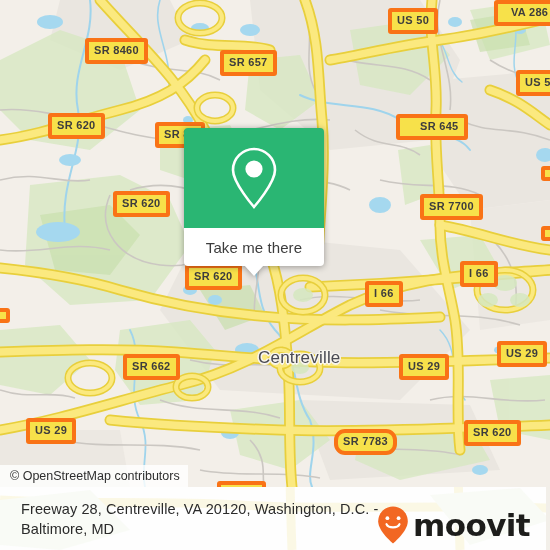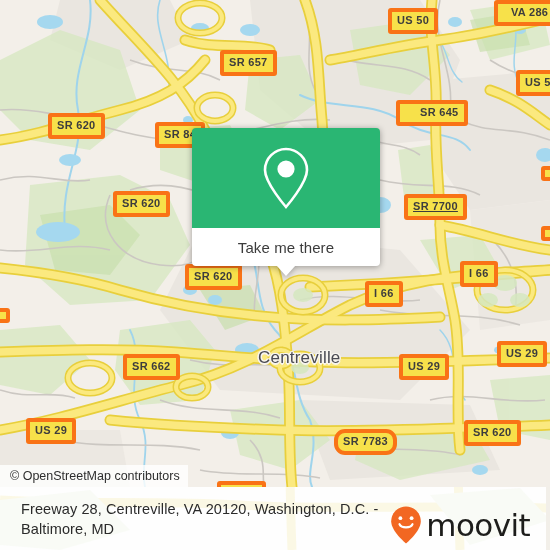--- a/index.html
+++ b/index.html
@@ -52,22 +52,22 @@
     letter-spacing: .2px;
     white-space: nowrap;
     text-shadow:
       1.5px 0 #f7f4ee, -1.5px 0 #f7f4ee, 0 1.5px #f7f4ee, 0 -1.5px #f7f4ee,
       1px 1px #f7f4ee, -1px -1px #f7f4ee, 1px -1px #f7f4ee, -1px 1px #f7f4ee;
   }
 
   
   .popup {
     position: absolute;
-    left: 192px; top: 128px;
-    width: 188px;
+    left: 184px; top: 128px;
+    width: 140px;
     filter: drop-shadow(0 1px 3px rgba(0,0,0,.35));
   }
   .popup-top {
     height: 100px;
     background: #2bb673;
     background: #2ab673;
     border-radius: 4px 4px 0 0;
     display: flex;
     align-items: center;
     justify-content: center;
@@ -145,21 +145,21 @@
     right: 16px;
     top: 18px;
     z-index: 2;
     display: flex;
     align-items: center;
     gap: 3px;
   }
   .logo-word {
     color: #1d1d1b;
     font-size: 31px;
-    font-weight: normal;
+    font-weight: bold;
     letter-spacing: -0.6px;
     line-height: 1;
     font-family: "DejaVu Sans", sans-serif;
   }
 </style>
 </head>
 <body>
 
 <div class="screen">
 
@@ -330,27 +330,28 @@
           <ellipse cx="303" cy="295" rx="10" ry="7"></ellipse>
           <ellipse cx="300" cy="368" rx="9" ry="6"></ellipse>
         </g>
       </g>
     </svg>
 
     <div class="city-label" style="left:258px; top:348px;">Centreville</div>
 
     <div class="shield" style="left:388px; top:8px;">US 50</div>
     <div class="shield" style="left:494px; top:0;padding-left:13px;">VA 286</div>
+    <div class="shield" style="left:85px;  top:38px;">SR 8460</div>
     <div class="shield" style="left:220px; top:50px;">SR 657</div>
     <div class="shield" style="left:516px; top:70px;">US 50</div>
-    <div class="shield" style="left:396px; top:100px;padding-left:20px;">SR 645</div>
+    <div class="shield" style="left:396px; top:114px;padding-left:20px;">SR 645</div>
     <div class="shield" style="left:48px;  top:113px;">SR 620</div>
     <div class="shield" style="left:155px; top:122px;">SR 84</div>
     <div class="shield" style="left:113px; top:191px;">SR 620</div>
-    <div class="shield" style="left:404px; top:194px;text-decoration:underline;">SR 7700</div>
+    <div class="shield" style="left:420px; top:194px;">SR 7700</div>
     <div class="shield" style="left:541px; top:166px; width:18px;"></div>
     <div class="shield" style="left:185px; top:264px;">SR 620</div>
     <div class="shield" style="left:365px; top:281px;">I 66</div>
     <div class="shield" style="left:460px; top:261px;">I 66</div>
     <div class="shield" style="left:541px; top:226px; width:18px;"></div>
     <div class="shield" style="left:-12px; top:308px; width:22px;"></div>
     <div class="shield" style="left:123px; top:354px;">SR 662</div>
     <div class="shield" style="left:399px; top:354px;">US 29</div>
     <div class="shield" style="left:497px; top:341px;">US 29</div>
     <div class="shield" style="left:26px;  top:418px;">US 29</div>

